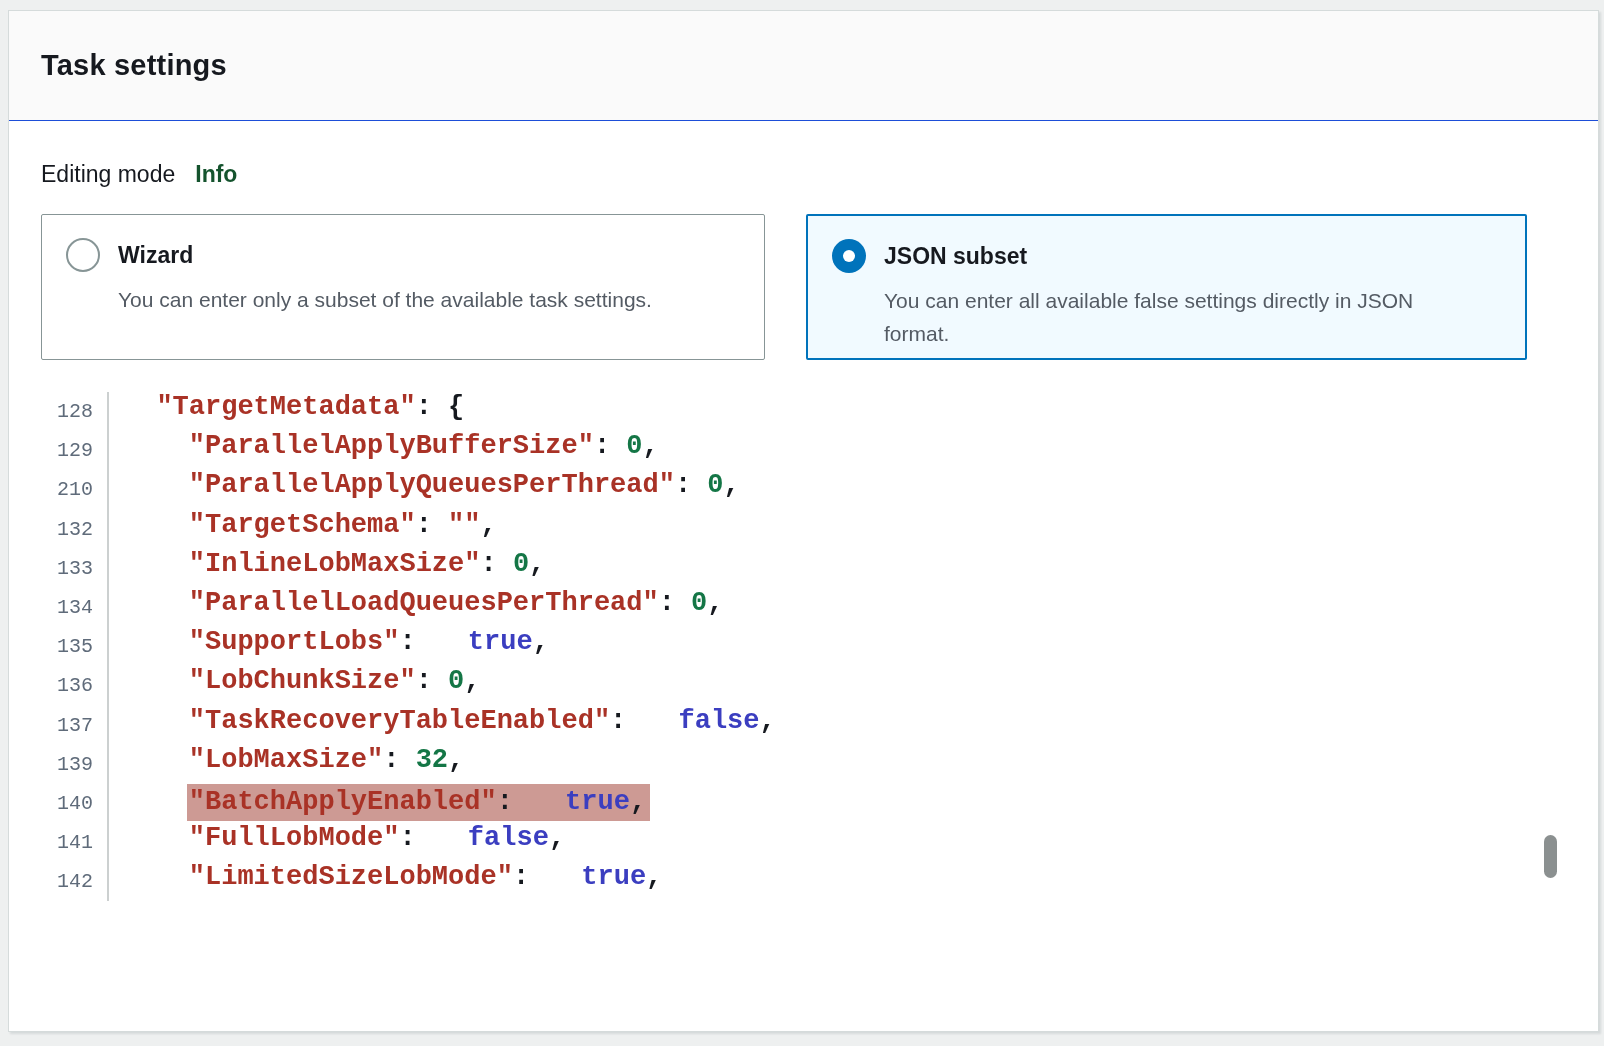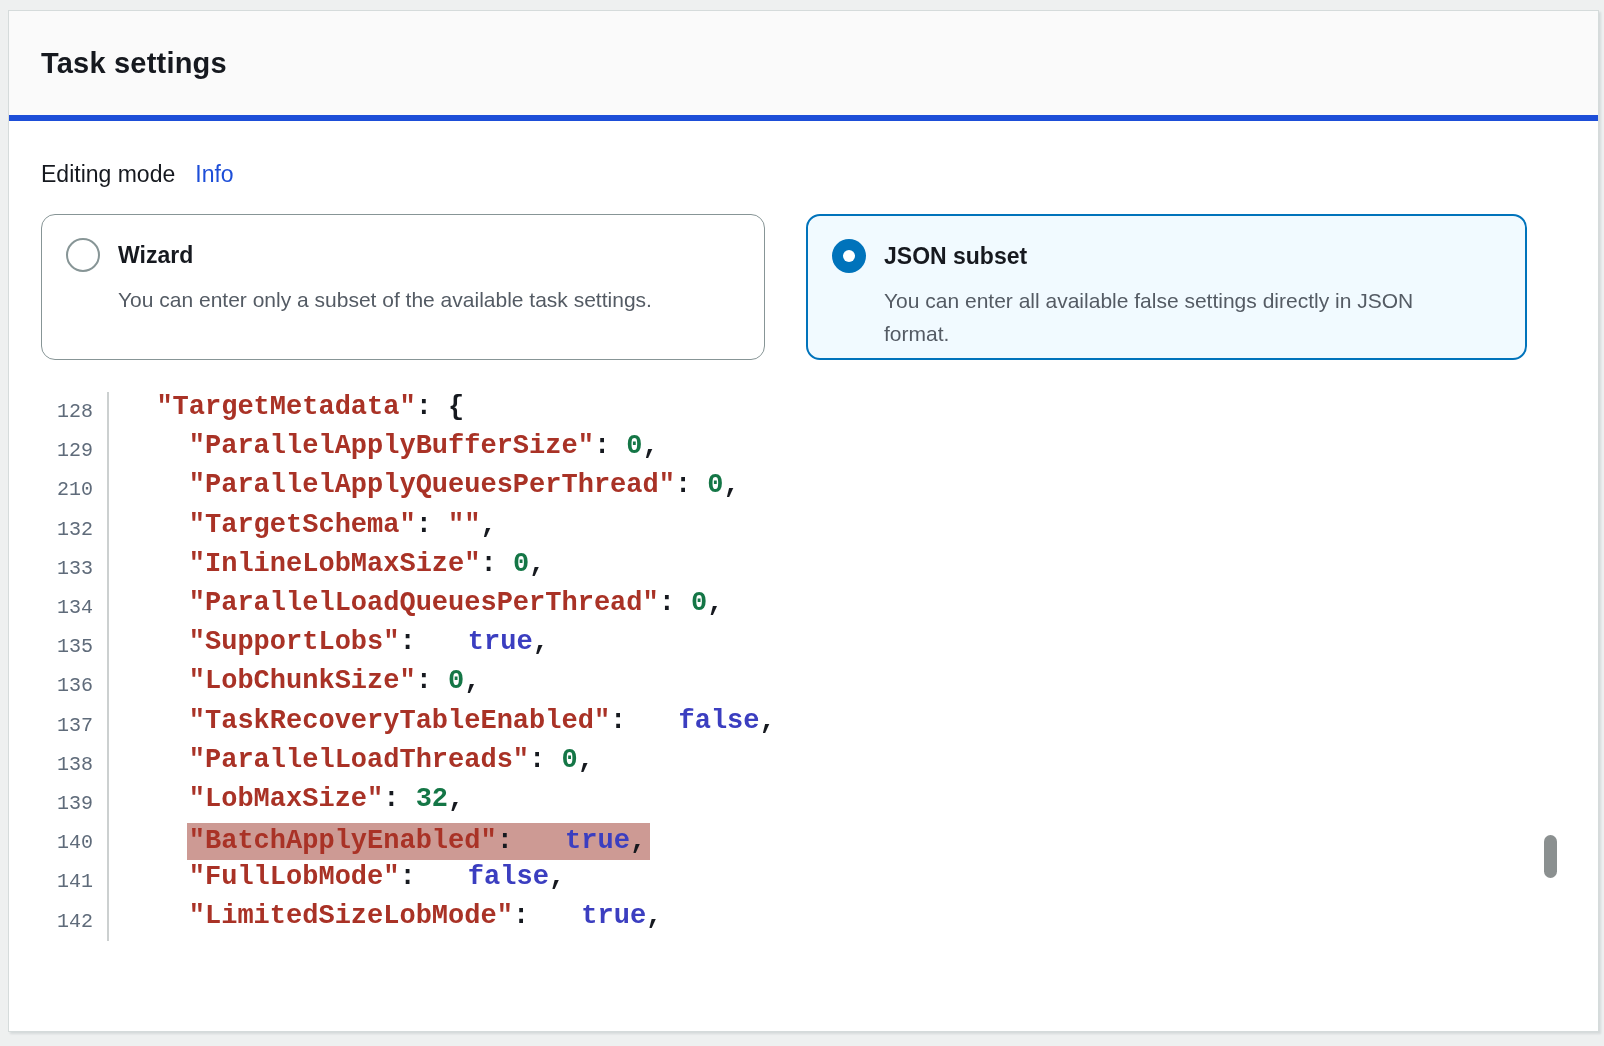--- a/index.html
+++ b/index.html
@@ -15,44 +15,44 @@
   .panel {
     position:absolute; left:8px; top:10px;
     width:1591px; height:1022px;
     background:#ffffff;
     border:1px solid #d5dbdb;
     box-shadow:2px 2px 2px rgba(0,28,36,0.10);
   }
   .panel-header {
     height:110px;
     background:#fafafa;
-    border-bottom:6px solid #1d4ed8;
+    border-bottom:1px solid #1d4ed8;
     display:flex; align-items:center;
     padding:0 32px;
   }
   .panel-title {
     font-size:29px; font-weight:700; margin:0; color:#16191f;
     letter-spacing:0.2px;
   }
   .panel-body { padding:40px 32px 0 32px; }
 
   .field-label-row {
     display:flex; align-items:baseline; gap:20px;
     font-size:23px;
   }
   .info-link {
-    color:#1d4ed8; font-weight:400; font-size:23px;
+    color:#14532d; font-weight:700; font-size:23px;
     text-decoration:none; cursor:pointer;
   }
 
   .tiles { display:flex; gap:41px; margin-top:26px; }
   .tile {
     width:724px; height:146px;
     border:1px solid #879596;
-    border-radius:14px;
+    border-radius:2px;
     background:#ffffff;
     padding:22px 24px;
     display:flex; gap:18px;
     cursor:pointer;
   }
   .tile.selected {
     width:721px;
     border:2px solid #0073bb;
     background:#f1faff;
   }
@@ -175,24 +175,20 @@
         </div>
         <div class="code-line">
           <span class="ln">136</span>
           <span class="code">    <span class="tok-key">"LobChunkSize"</span><span class="tok-punct">: </span><span class="tok-num">0</span><span class="tok-punct">,</span></span>
         </div>
         <div class="code-line">
           <span class="ln">137</span>
           <span class="code">    <span class="tok-key">"TaskRecoveryTableEnabled"</span><span class="tok-punct">: </span><span class="tok-bool">false</span><span class="tok-punct">,</span></span>
         </div>
         <div class="code-line">
-          <span class="ln">138</span>
-          <span class="code">    <span class="tok-key">"ParallelLoadThreads"</span><span class="tok-punct">: </span><span class="tok-num">0</span><span class="tok-punct">,</span></span>
-        </div>
-        <div class="code-line">
           <span class="ln">139</span>
           <span class="code">    <span class="tok-key">"LobMaxSize"</span><span class="tok-punct">: </span><span class="tok-num">32</span><span class="tok-punct">,</span></span>
         </div>
         <div class="code-line">
           <span class="ln">140</span>
           <span class="code">    <span class="hl"><span class="tok-key">"BatchApplyEnabled"</span><span class="tok-punct">: </span><span class="tok-bool">true</span><span class="tok-punct">,</span></span></span>
         </div>
         <div class="code-line">
           <span class="ln">141</span>
           <span class="code">    <span class="tok-key">"FullLobMode"</span><span class="tok-punct">: </span><span class="tok-bool">false</span><span class="tok-punct">,</span></span>

